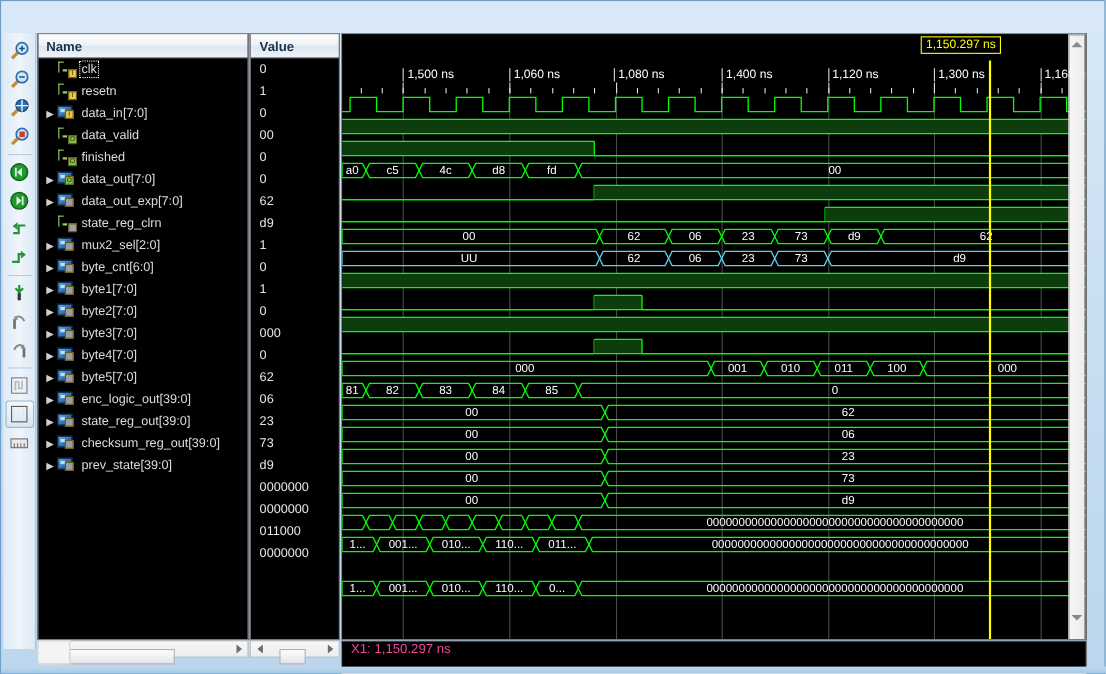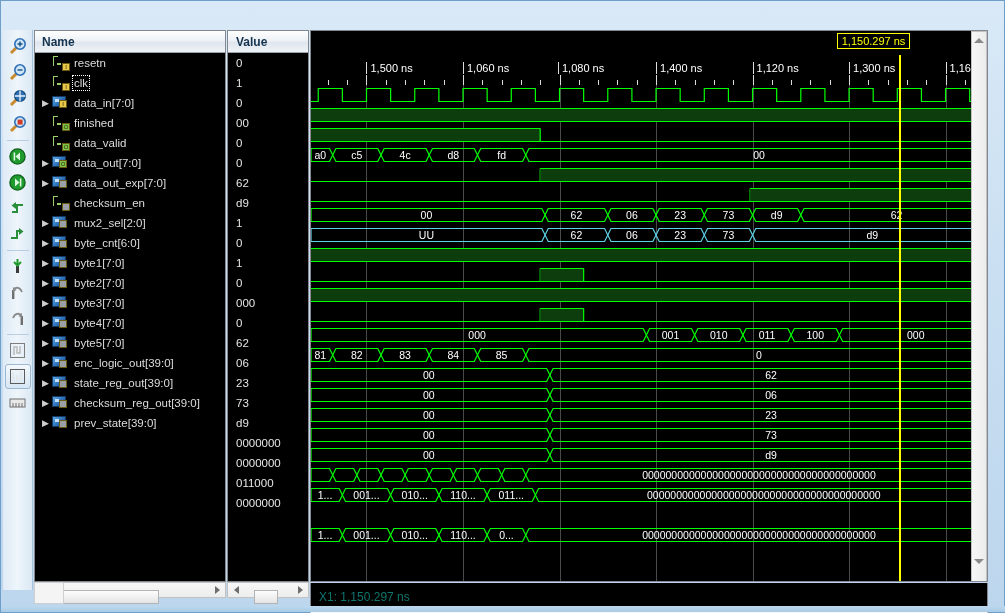--- a/index.html
+++ b/index.html
@@ -97,22 +97,22 @@
      border:1px solid #ffff00; color:#ffff00; font-size:11px; line-height:14px;
      padding:0 4px; white-space:nowrap; }
 
   
   .wcanvas { position:absolute; left:0; top:54px; width:678px; height:497px; }
   .gridv { position:absolute; top:0; width:1px; height:100%; background:#4a4a4a; }
   .wrow { position:absolute; left:0; width:678px; height:20px; }
 
   .statusbar { position:absolute; left:276px; top:553px; width:678px; height:28px;
      background:#000; border-left:1px solid #828790; border-right:1px solid #828790;
-     border-bottom:1px solid #828790; color:#0f766e; font-size:12px;
-     display:flex; align-items:center; padding-left:8px; }
+     border-bottom:1px solid #828790; color:#ec4899; font-size:12px;
+     display:flex; padding-left:8px; }
   .sbv { position:absolute; right:0; top:0; width:16px; height:552px;
      background:linear-gradient(90deg,#f6f6f6,#ececec); border:1px solid #c2c2c2; }
   .sbv .arr { height:16px; display:flex; align-items:center; justify-content:center; }
   .sbh { position:absolute; height:16px;
      background:linear-gradient(180deg,#f7f7f7,#ededed); border:1px solid #c2c2c2;
      display:flex; align-items:center; }
   .sbh .arr { width:16px; height:14px; display:flex; align-items:center; justify-content:center; }
   .sbh .track{ flex:1; position:relative; }
   .sbh .thumb{ position:absolute; top:0; height:14px; border:1px solid #b4b4b4;
      background:linear-gradient(180deg,#fdfdfd,#e4e4e4); }
@@ -229,59 +229,59 @@
         <path d="M5 14 V10 M8 14 V10 M11 14 V10 M14 14 V10" stroke="#6f6f6f" stroke-width="1"></path>
       </svg>
     </div>
   </div>
 
   <div class="body">
 
     <div class="names">
       <div class="colhdr nm">Name</div>
       <div class="rows" id="name-rows">
-          <div class="row namerow">
-            <span class="exp none">▶</span>
-            <span class="sico"><span class="ic-wire" style="display: inline-block;"><span class="badge b-in">I</span></span></span>
-            <span class="nmtxt">resetn</span>
-          </div>
           <div class="row namerow focus">
             <span class="exp none">▶</span>
             <span class="sico"><span class="ic-wire" style="display: inline-block;"><span class="badge b-in">I</span></span></span>
             <span class="nmtxt">clk</span>
           </div>
           <div class="row namerow">
+            <span class="exp none">▶</span>
+            <span class="sico"><span class="ic-wire" style="display: inline-block;"><span class="badge b-in">I</span></span></span>
+            <span class="nmtxt">resetn</span>
+          </div>
+          <div class="row namerow">
             <span class="exp">▶</span>
             <span class="sico"><span class="ic-bus" style="display: inline-block;"><span class="badge b-in">I</span></span></span>
             <span class="nmtxt">data_in[7:0]</span>
+          </div>
+          <div class="row namerow">
+            <span class="exp none">▶</span>
+            <span class="sico"><span class="ic-wire" style="display: inline-block;"><span class="badge b-out">O</span></span></span>
+            <span class="nmtxt">data_valid</span>
           </div>
           <div class="row namerow">
             <span class="exp none">▶</span>
             <span class="sico"><span class="ic-wire" style="display: inline-block;"><span class="badge b-out">O</span></span></span>
             <span class="nmtxt">finished</span>
           </div>
           <div class="row namerow">
-            <span class="exp none">▶</span>
-            <span class="sico"><span class="ic-wire" style="display: inline-block;"><span class="badge b-out">O</span></span></span>
-            <span class="nmtxt">data_valid</span>
-          </div>
-          <div class="row namerow">
             <span class="exp">▶</span>
             <span class="sico"><span class="ic-bus" style="display: inline-block;"><span class="badge b-out">O</span></span></span>
             <span class="nmtxt">data_out[7:0]</span>
           </div>
           <div class="row namerow">
             <span class="exp">▶</span>
             <span class="sico"><span class="ic-bus" style="display: inline-block;"><span class="badge b-int"></span></span></span>
             <span class="nmtxt">data_out_exp[7:0]</span>
           </div>
           <div class="row namerow">
             <span class="exp none">▶</span>
             <span class="sico"><span class="ic-wire" style="display: inline-block;"><span class="badge b-int"></span></span></span>
-            <span class="nmtxt">checksum_en</span>
+            <span class="nmtxt">state_reg_clrn</span>
           </div>
           <div class="row namerow">
             <span class="exp">▶</span>
             <span class="sico"><span class="ic-bus" style="display: inline-block;"><span class="badge b-int"></span></span></span>
             <span class="nmtxt">mux2_sel[2:0]</span>
           </div>
           <div class="row namerow">
             <span class="exp">▶</span>
             <span class="sico"><span class="ic-bus" style="display: inline-block;"><span class="badge b-int"></span></span></span>
             <span class="nmtxt">byte_cnt[6:0]</span>

